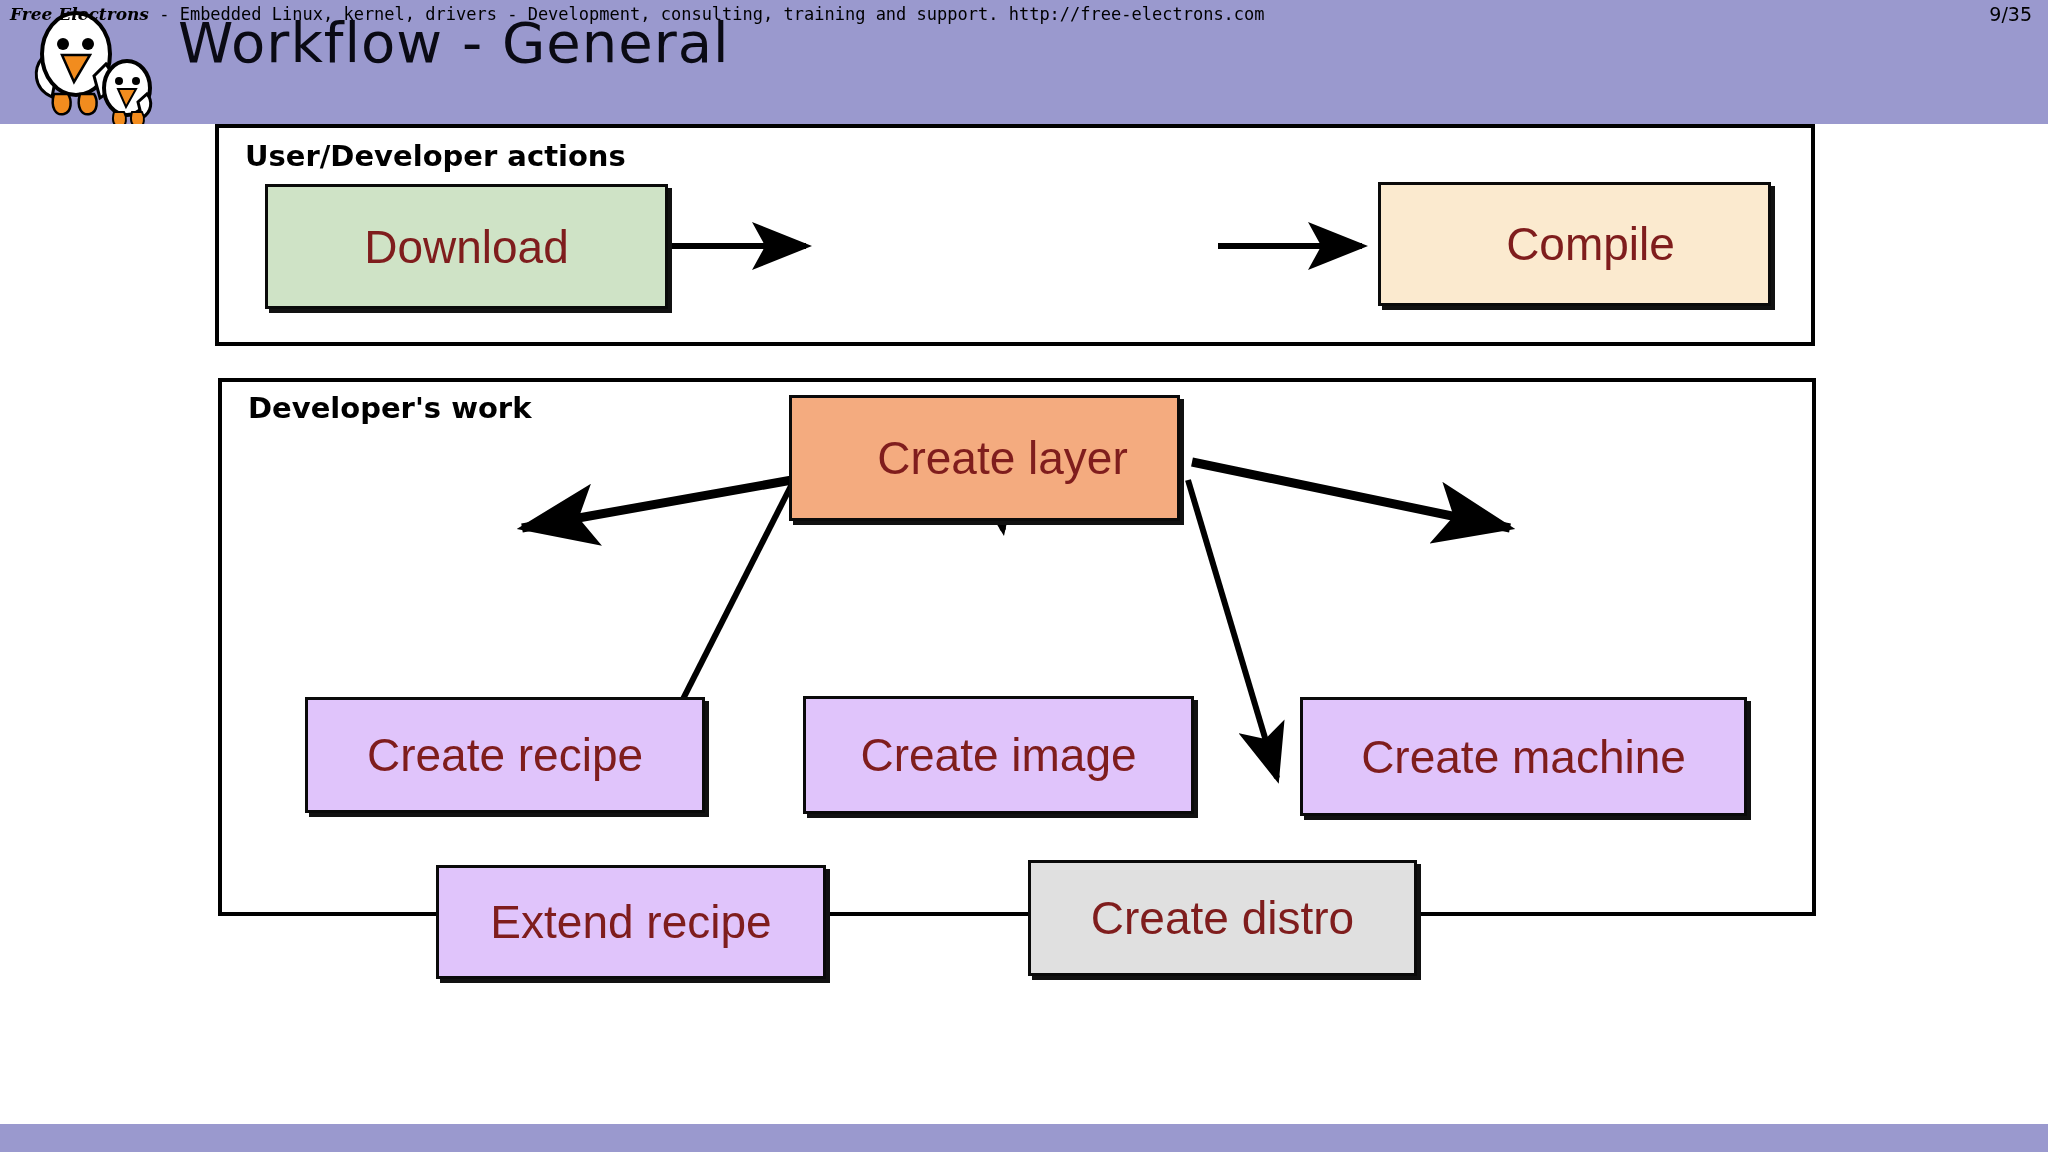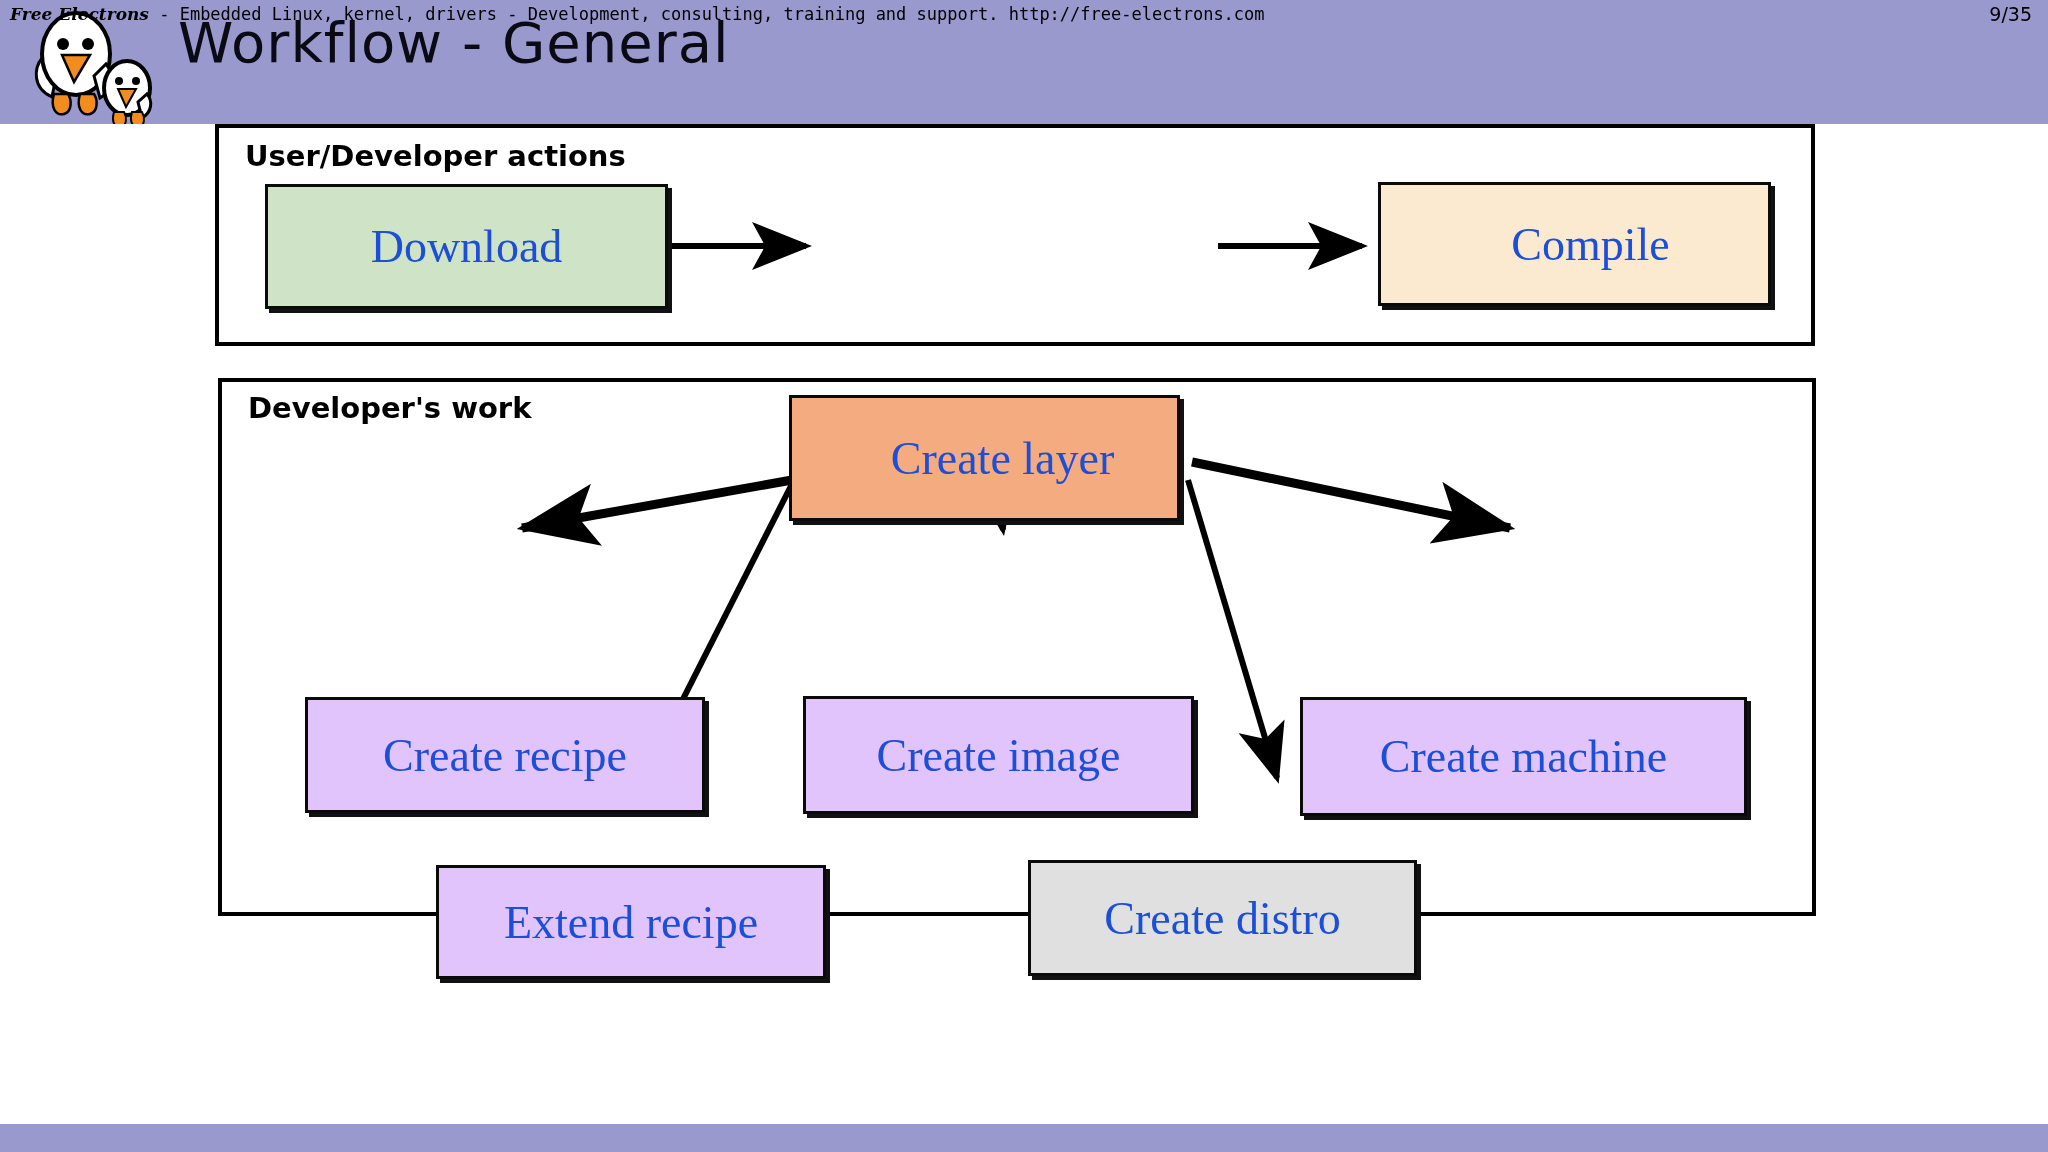--- a/index.html
+++ b/index.html
@@ -70,23 +70,23 @@
 
   .node {
     position: absolute;
     box-sizing: border-box;
     border: 3px solid #0a0a0a;
     box-shadow: 4px 4px 0 0 #111111;
     display: flex;
     align-items: center;
     justify-content: center;
     font-size: 46px;
-    color: #1d4ed8;
-    white-space: nowrap;
-    font-family: Liberation Serif, serif;
+    color: #7f1d1d;
+    white-space: nowrap;
+    font-family: Liberation Sans, sans-serif;
   }
 
   #edges-svg {
     position: absolute;
     left: 0;
     top: 0;
     width: 2048px;
     height: 1000px;
     pointer-events: none;
   }

